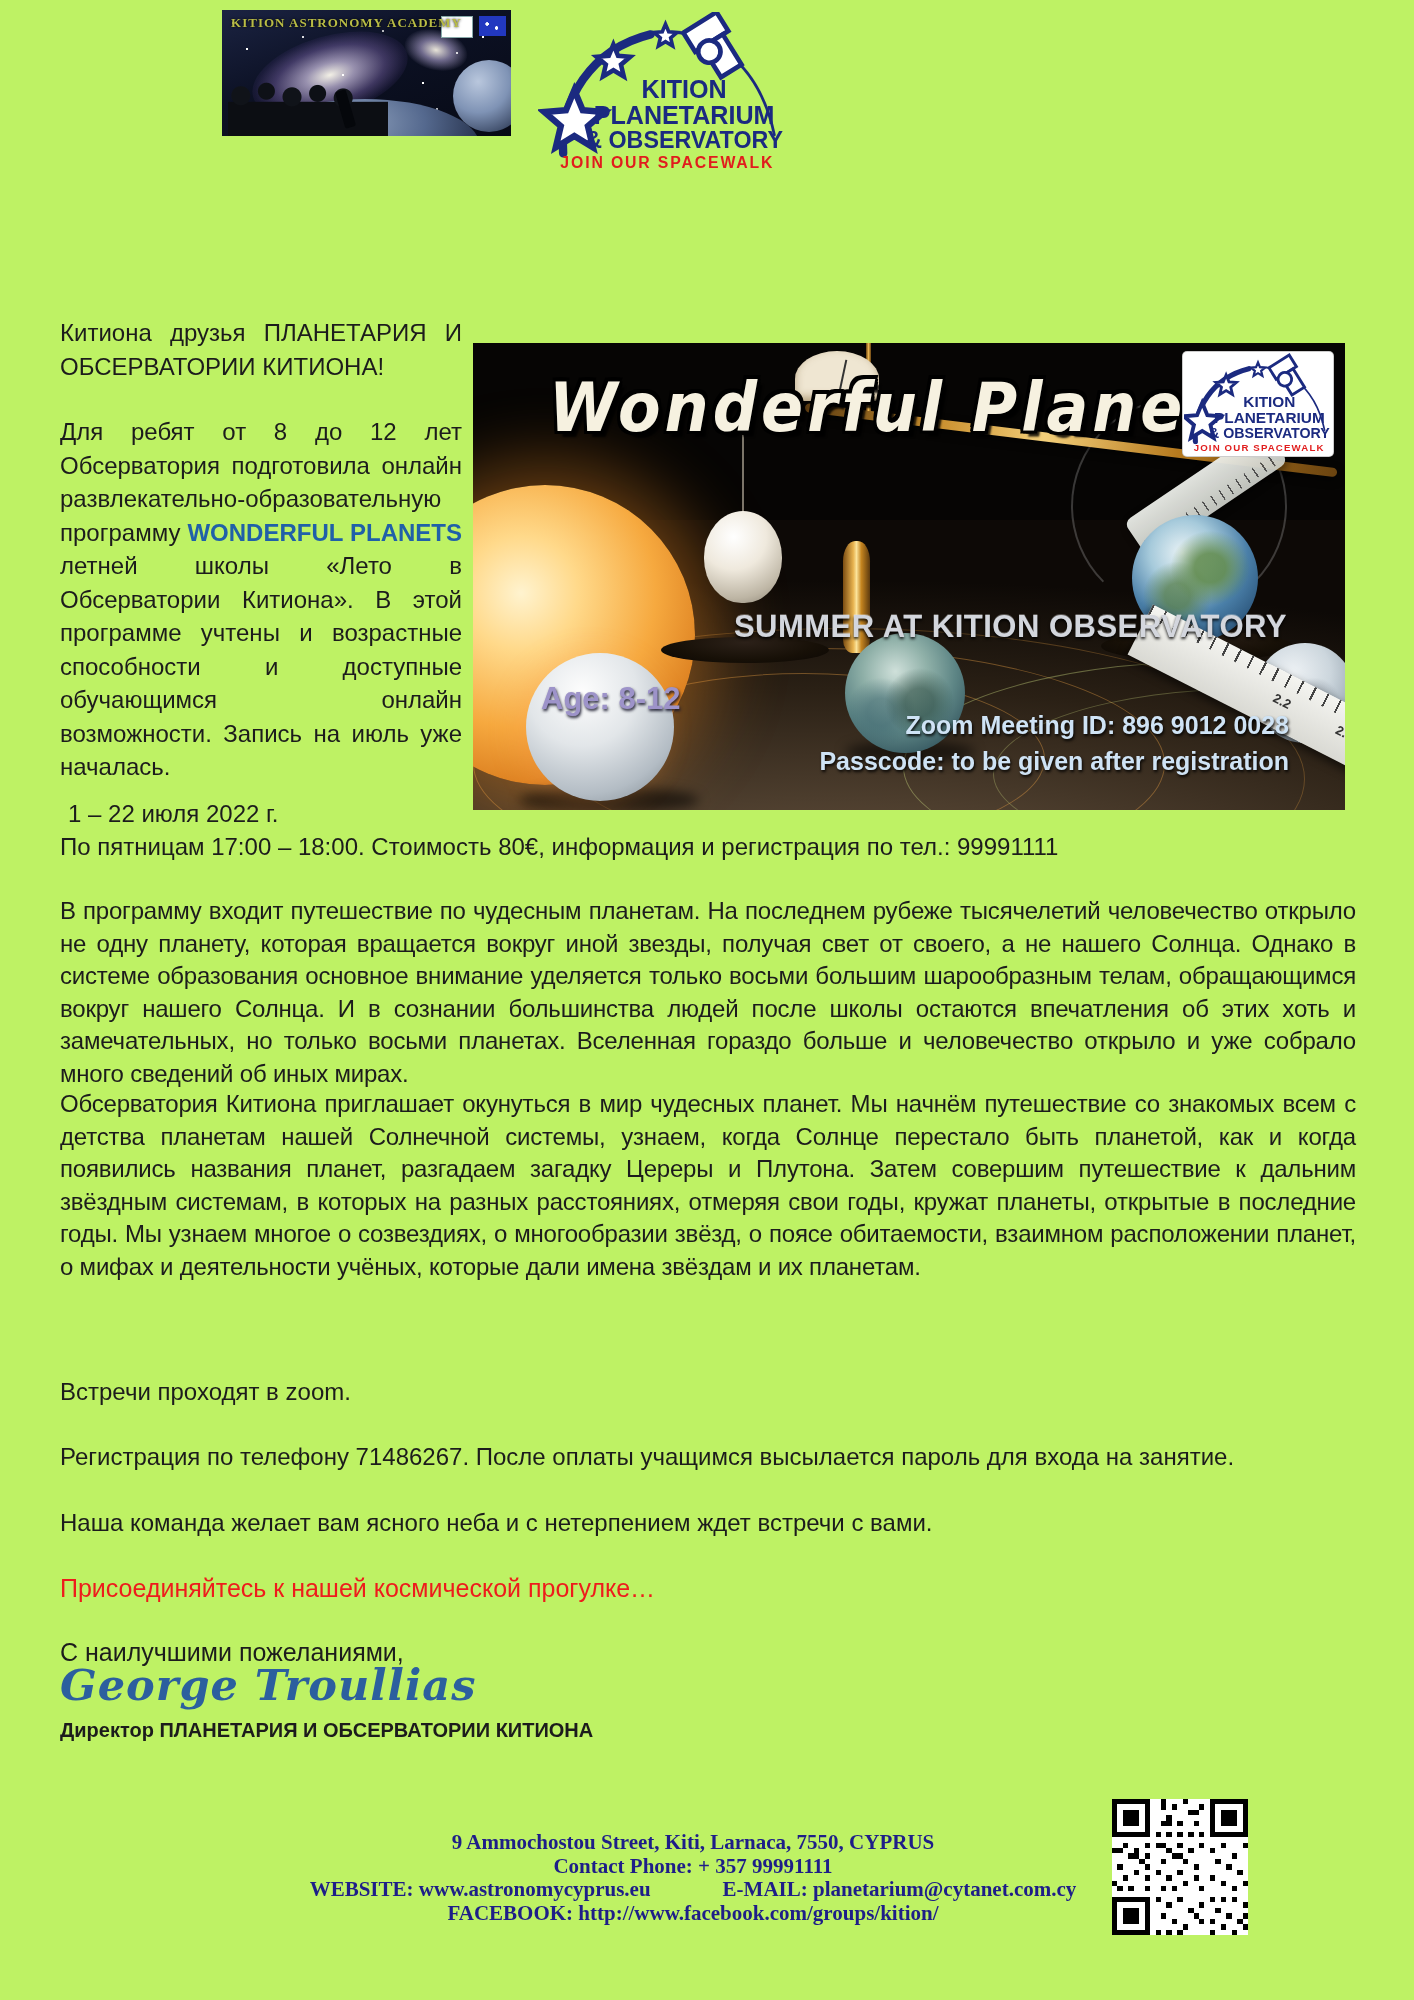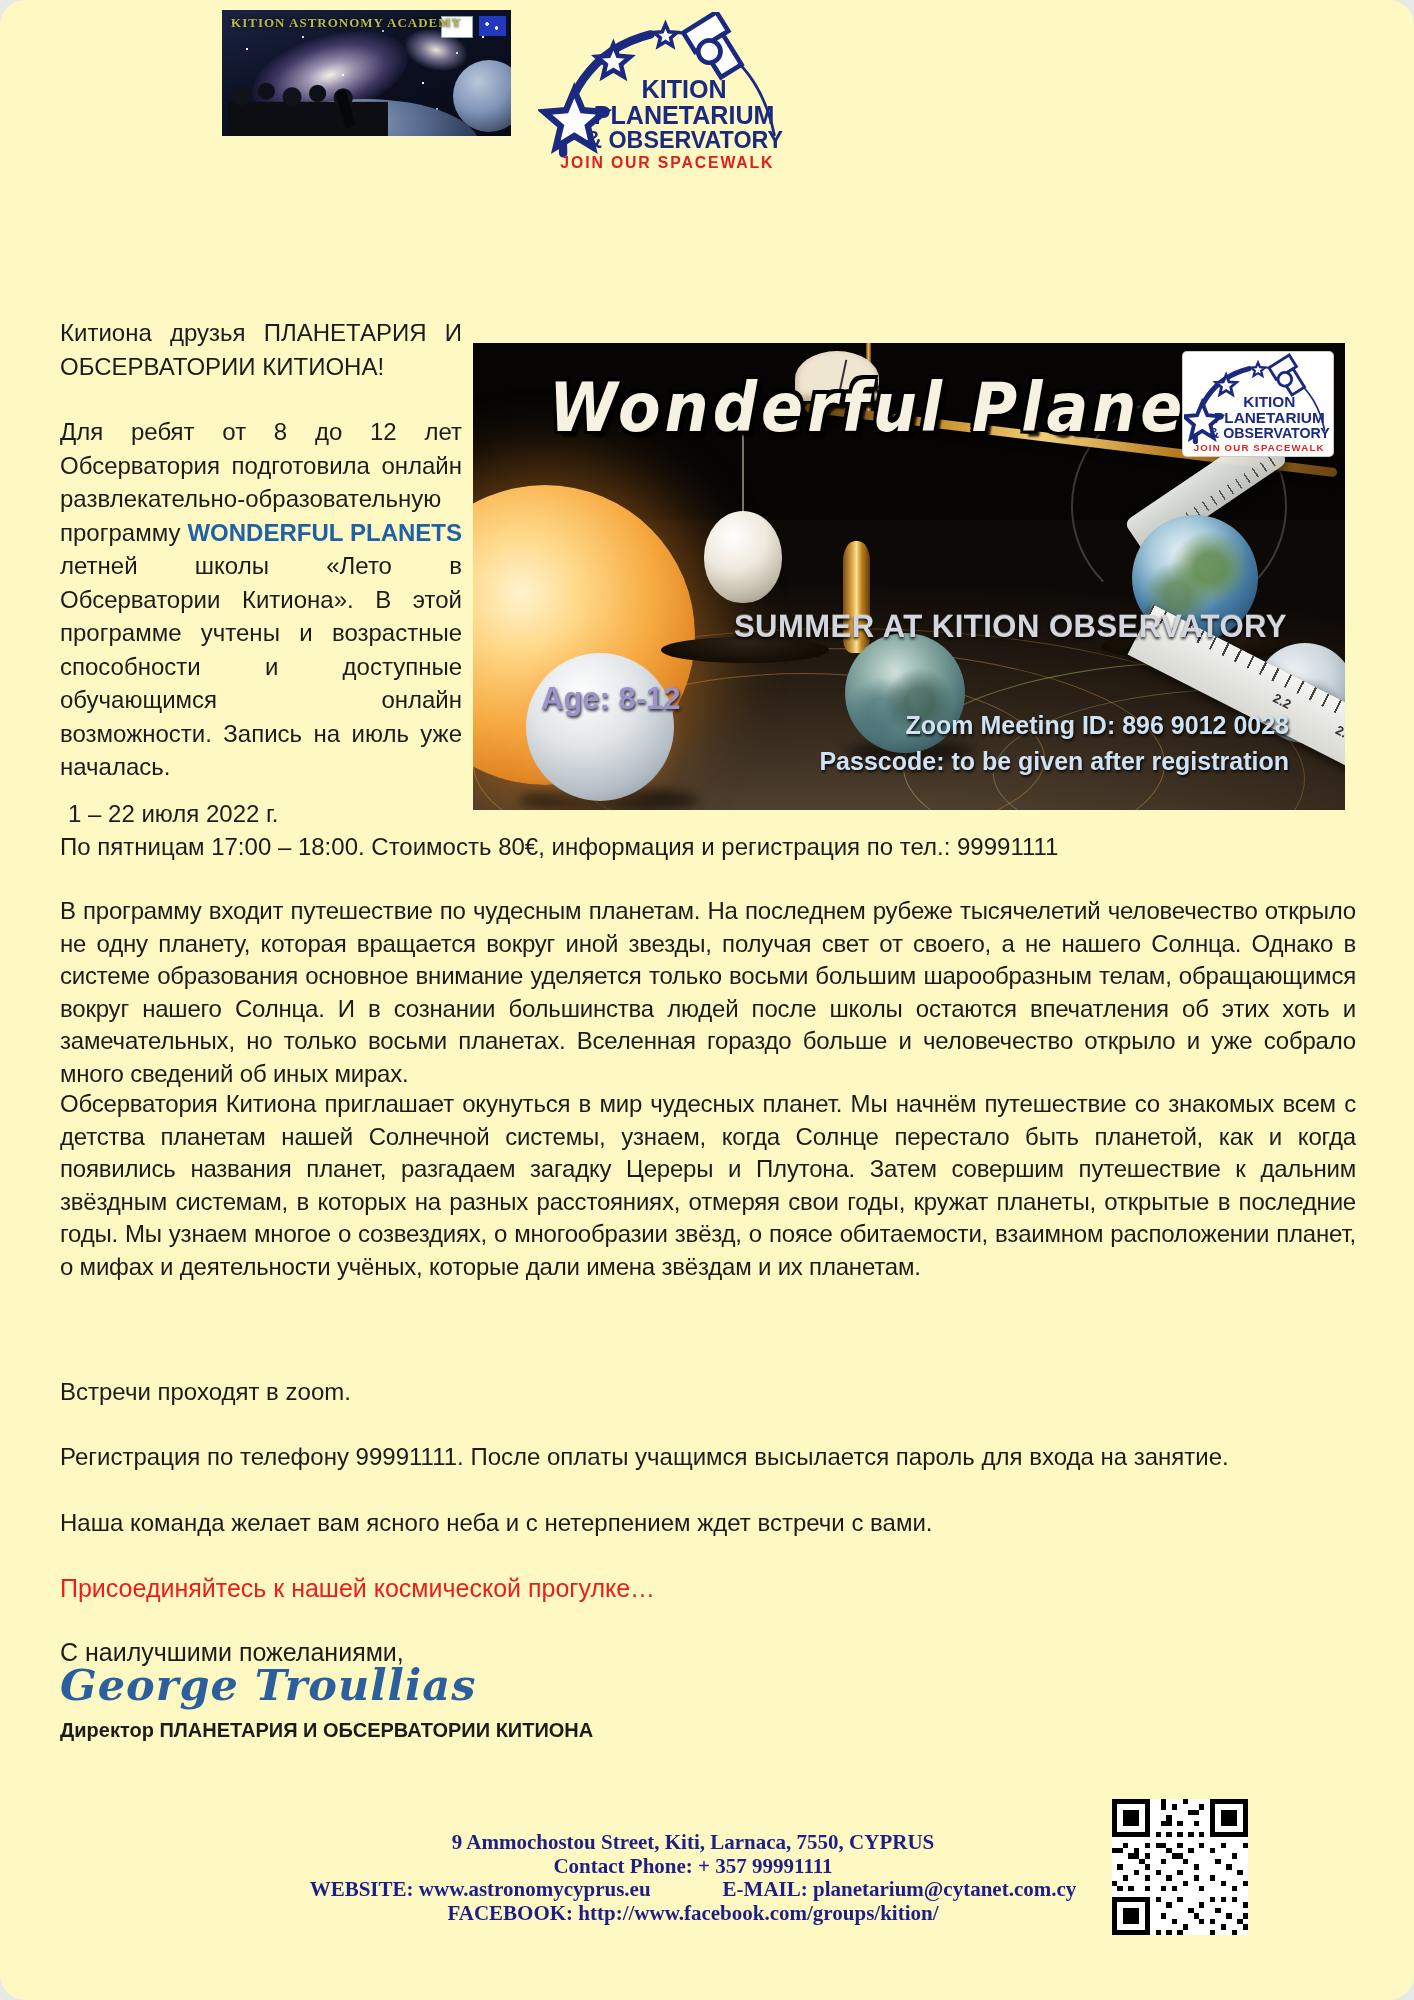--- a/index.html
+++ b/index.html
@@ -1,19 +1,19 @@
 <!DOCTYPE html>
 <html><head>
 <meta charset="utf-8">
 <style>
   html,body{margin:0;padding:0;background:#e8e8e8;}
   .page{
     position:relative; width:1414px; height:2000px; margin:0 auto;
-    background:#fef9c3; overflow:hidden;
-    font-family:"Liberation Sans", sans-serif; color:#1c1c1c;border-radius:25px;
+    background:#bef264; overflow:hidden;
+    font-family:"Liberation Sans", sans-serif; color:#1c1c1c;
   }
   
   .photo-banner{
     position:absolute; left:222px; top:10px; width:289px; height:126px;
     background:linear-gradient(160deg,#1b2342 0%,#0c1124 42%,#070a15 100%);
     overflow:hidden;
   }
   .pb-title{
     position:absolute; left:0; right:40px; top:5px; text-align:center;
     font-family:"Liberation Serif", serif; font-size:13px; font-weight:bold;
@@ -320,21 +320,21 @@
       </svg>
     </div>
   </div>
 
   <div class="dates">1 – 22 июля 2022 г.</div>
   <div class="schedule">По пятницам 17:00 – 18:00. Стоимость  80€, информация и регистрация по тел.: 99991111</div>
 
   <div class="para p1">В программу входит путешествие по чудесным планетам. На последнем рубеже тысячелетий  человечество открыло не одну планету, которая вращается вокруг иной звезды, получая свет от своего, а не нашего Солнца. Однако в системе образования основное внимание уделяется только восьми большим шарообразным телам, обращающимся вокруг нашего Солнца. И в сознании большинства людей после школы остаются впечатления об этих хоть и замечательных, но только восьми планетах. Вселенная гораздо больше и человечество открыло и уже собрало много сведений об иных мирах.</div>
   <div class="para p2">Обсерватория Китиона приглашает окунуться в мир чудесных планет. Мы начнём путешествие со знакомых всем с детства планетам нашей Солнечной системы, узнаем, когда Солнце перестало быть планетой, как и когда появились названия планет, разгадаем загадку Цереры и Плутона. Затем совершим путешествие к дальним звёздным системам, в которых на разных расстояниях, отмеряя свои годы, кружат планеты, открытые в последние годы. Мы узнаем многое о созвездиях, о многообразии звёзд, о поясе обитаемости, взаимном расположении планет, о мифах и деятельности учёных, которые дали имена звёздам и их планетам.</div>
   <div class="pline p3">Встречи проходят в zoom.</div>
-  <div class="pline p4">Регистрация по телефону 99991111. После оплаты учащимся высылается пароль для входа на занятие.</div>
+  <div class="pline p4">Регистрация по телефону 71486267. После оплаты учащимся высылается пароль для входа на занятие.</div>
   <div class="pline p5">Наша команда желает вам ясного неба и с нетерпением ждет встречи с вами.</div>
   <div class="cta">Присоединяйтесь к нашей космической прогулке…</div>
 
   <div class="closing">С наилучшими пожеланиями,</div>
   <div class="signature">George Troullias</div>
   <div class="director">Директор ПЛАНЕТАРИЯ И ОБСЕРВАТОРИИ КИТИОНА</div>
 
   <div class="footer">
     <div>9 Ammochostou Street, Kiti, Larnaca, 7550, CYPRUS</div>
     <div>Contact Phone: + 357 99991111</div>

